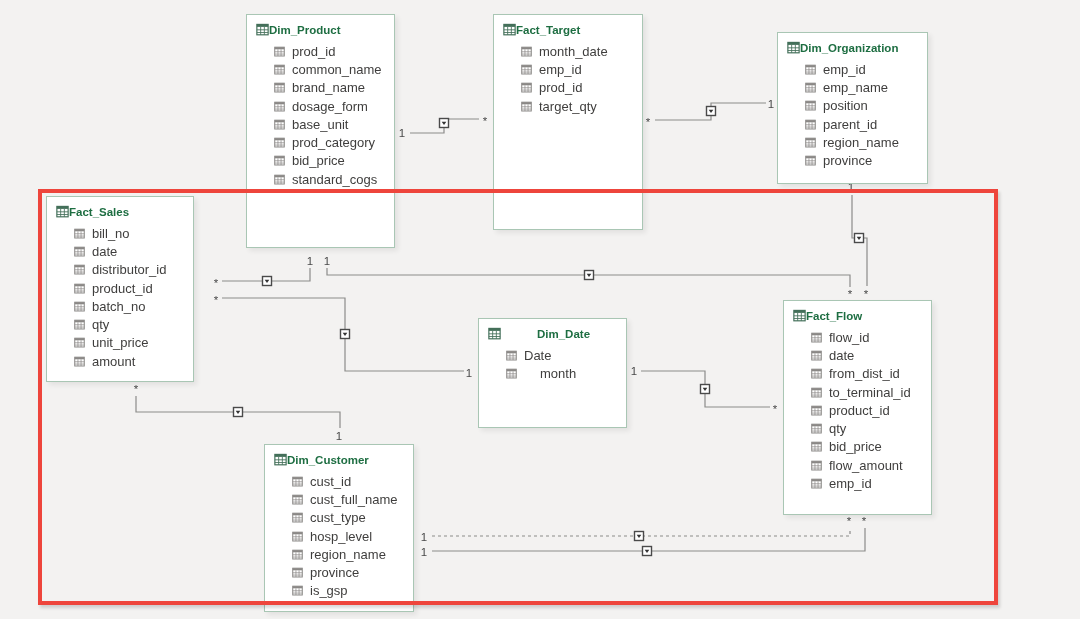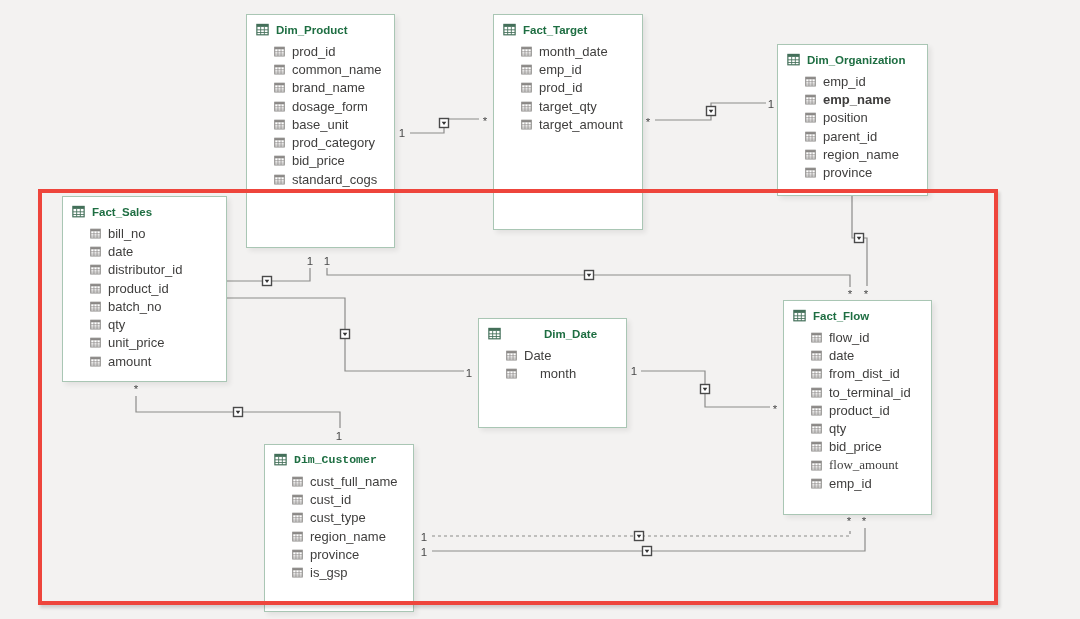--- a/index.html
+++ b/index.html
@@ -8,21 +8,21 @@
     background:#f3f2f1;
     font-family:"Liberation Sans", sans-serif;
   }
   #canvas{position:absolute;inset:0;}
   svg.rel-layer{position:absolute;left:0;top:0;z-index:1;}
   .table-card{
     position:absolute;box-sizing:border-box;background:#ffffff;
     border:1px solid #a9c6b4;box-shadow:3px 3px 5px rgba(0,0,0,0.07);
     z-index:2;
   }
-  .card-header{display:flex;align-items:center;gap:7px;padding:8px 8px 6px 9px;}
+  .card-header{display:flex;align-items:center;padding:8px 8px 6px 9px;}
   .card-title{font-weight:bold;font-size:11.5px;color:#1e6e42;white-space:nowrap;}
   .field-row{display:flex;align-items:center;gap:7px;padding-left:27px;height:18.3px;}
   .field-label{font-size:13px;color:#3f3e3d;white-space:nowrap;}
   .icon-wrap{display:inline-flex;align-items:center;}
   .rel-label{font-size:11.5px;fill:#4a4a4a;}
   .highlight-box{
     position:absolute;box-sizing:border-box;border:4px solid #ee453c;
     box-shadow:2px 3px 3px rgba(0,0,0,0.15);
     z-index:10;pointer-events:none;background:transparent;
   }
@@ -242,33 +242,23 @@
         <div class="field-row">
     <span class="icon-wrap">
             <svg width="11" height="11" viewBox="0 0 12 12" aria-hidden="true">
               <rect x="0.8" y="1.3" width="10.4" height="9.6" fill="none" stroke="#8a8886" stroke-width="1.1"></rect>
               <rect x="0.8" y="1.3" width="10.4" height="2.3" fill="#8a8886"></rect>
               <path d="M0.8 6.3 H11.2 M0.8 8.8 H11.2 M4.3 3.6 V10.9 M7.7 3.6 V10.9" stroke="#8a8886" stroke-width="0.8" fill="none"></path>
             </svg>
           </span>
     <span class="field-label" style="color: rgb(63, 62, 61);">target_qty</span>
   </div>
-        <div class="field-row">
-    <span class="icon-wrap">
-            <svg width="11" height="11" viewBox="0 0 12 12" aria-hidden="true">
-              <rect x="0.8" y="1.3" width="10.4" height="9.6" fill="none" stroke="#8a8886" stroke-width="1.1"></rect>
-              <rect x="0.8" y="1.3" width="10.4" height="2.3" fill="#8a8886"></rect>
-              <path d="M0.8 6.3 H11.2 M0.8 8.8 H11.2 M4.3 3.6 V10.9 M7.7 3.6 V10.9" stroke="#8a8886" stroke-width="0.8" fill="none"></path>
-            </svg>
-          </span>
-    <span class="field-label" style="color: rgb(63, 62, 61);">target_amount</span>
-  </div>
       </div>
   </div>
-    <div class="table-card" style="left: 777px; top: 44px; width: 151px; height: 152px;">
+    <div class="table-card" style="left: 777px; top: 32px; width: 151px; height: 152px;">
     <div class="card-header">
       <span class="icon-wrap">
           <svg width="13" height="13" viewBox="0 0 12 12" aria-hidden="true">
             <rect x="0.8" y="1.3" width="10.4" height="9.6" fill="none" stroke="#44705a" stroke-width="1.1"></rect>
             <rect x="0.8" y="1.3" width="10.4" height="2.3" fill="#44705a"></rect>
             <path d="M0.8 6.3 H11.2 M0.8 8.8 H11.2 M4.3 3.6 V10.9 M7.7 3.6 V10.9" stroke="#44705a" stroke-width="0.8" fill="none"></path>
           </svg>
         </span>
       <span class="card-title" style="color: rgb(30, 110, 66);">Dim_Organization</span>
     </div>
@@ -284,21 +274,21 @@
     <span class="field-label" style="color: rgb(63, 62, 61);">emp_id</span>
   </div>
         <div class="field-row">
     <span class="icon-wrap">
             <svg width="11" height="11" viewBox="0 0 12 12" aria-hidden="true">
               <rect x="0.8" y="1.3" width="10.4" height="9.6" fill="none" stroke="#8a8886" stroke-width="1.1"></rect>
               <rect x="0.8" y="1.3" width="10.4" height="2.3" fill="#8a8886"></rect>
               <path d="M0.8 6.3 H11.2 M0.8 8.8 H11.2 M4.3 3.6 V10.9 M7.7 3.6 V10.9" stroke="#8a8886" stroke-width="0.8" fill="none"></path>
             </svg>
           </span>
-    <span class="field-label" style="color: rgb(63, 62, 61); font-weight: bold;">emp_name</span>
+    <span class="field-label" style="color: rgb(63, 62, 61);">emp_name</span>
   </div>
         <div class="field-row">
     <span class="icon-wrap">
             <svg width="11" height="11" viewBox="0 0 12 12" aria-hidden="true">
               <rect x="0.8" y="1.3" width="10.4" height="9.6" fill="none" stroke="#8a8886" stroke-width="1.1"></rect>
               <rect x="0.8" y="1.3" width="10.4" height="2.3" fill="#8a8886"></rect>
               <path d="M0.8 6.3 H11.2 M0.8 8.8 H11.2 M4.3 3.6 V10.9 M7.7 3.6 V10.9" stroke="#8a8886" stroke-width="0.8" fill="none"></path>
             </svg>
           </span>
     <span class="field-label" style="color: rgb(63, 62, 61);">position</span>
@@ -328,21 +318,21 @@
             <svg width="11" height="11" viewBox="0 0 12 12" aria-hidden="true">
               <rect x="0.8" y="1.3" width="10.4" height="9.6" fill="none" stroke="#8a8886" stroke-width="1.1"></rect>
               <rect x="0.8" y="1.3" width="10.4" height="2.3" fill="#8a8886"></rect>
               <path d="M0.8 6.3 H11.2 M0.8 8.8 H11.2 M4.3 3.6 V10.9 M7.7 3.6 V10.9" stroke="#8a8886" stroke-width="0.8" fill="none"></path>
             </svg>
           </span>
     <span class="field-label" style="color: rgb(63, 62, 61);">province</span>
   </div>
       </div>
   </div>
-    <div class="table-card" style="left: 62px; top: 196px; width: 165px; height: 186px;">
+    <div class="table-card" style="left: 46px; top: 196px; width: 148px; height: 186px;">
     <div class="card-header">
       <span class="icon-wrap">
           <svg width="13" height="13" viewBox="0 0 12 12" aria-hidden="true">
             <rect x="0.8" y="1.3" width="10.4" height="9.6" fill="none" stroke="#44705a" stroke-width="1.1"></rect>
             <rect x="0.8" y="1.3" width="10.4" height="2.3" fill="#44705a"></rect>
             <path d="M0.8 6.3 H11.2 M0.8 8.8 H11.2 M4.3 3.6 V10.9 M7.7 3.6 V10.9" stroke="#44705a" stroke-width="0.8" fill="none"></path>
           </svg>
         </span>
       <span class="card-title" style="color: rgb(30, 110, 66);">Fact_Sales</span>
     </div>
@@ -546,21 +536,21 @@
     <span class="field-label" style="color: rgb(63, 62, 61);">bid_price</span>
   </div>
         <div class="field-row">
     <span class="icon-wrap">
             <svg width="11" height="11" viewBox="0 0 12 12" aria-hidden="true">
               <rect x="0.8" y="1.3" width="10.4" height="9.6" fill="none" stroke="#8a8886" stroke-width="1.1"></rect>
               <rect x="0.8" y="1.3" width="10.4" height="2.3" fill="#8a8886"></rect>
               <path d="M0.8 6.3 H11.2 M0.8 8.8 H11.2 M4.3 3.6 V10.9 M7.7 3.6 V10.9" stroke="#8a8886" stroke-width="0.8" fill="none"></path>
             </svg>
           </span>
-    <span class="field-label" style="color: rgb(63, 62, 61); font-family: Liberation Serif, serif;">flow_amount</span>
+    <span class="field-label" style="color: rgb(63, 62, 61);">flow_amount</span>
   </div>
         <div class="field-row">
     <span class="icon-wrap">
             <svg width="11" height="11" viewBox="0 0 12 12" aria-hidden="true">
               <rect x="0.8" y="1.3" width="10.4" height="9.6" fill="none" stroke="#8a8886" stroke-width="1.1"></rect>
               <rect x="0.8" y="1.3" width="10.4" height="2.3" fill="#8a8886"></rect>
               <path d="M0.8 6.3 H11.2 M0.8 8.8 H11.2 M4.3 3.6 V10.9 M7.7 3.6 V10.9" stroke="#8a8886" stroke-width="0.8" fill="none"></path>
             </svg>
           </span>
     <span class="field-label" style="color: rgb(63, 62, 61);">emp_id</span>
@@ -569,52 +559,62 @@
   </div>
     <div class="table-card" style="left: 264px; top: 444px; width: 150px; height: 168px;">
     <div class="card-header">
       <span class="icon-wrap">
           <svg width="13" height="13" viewBox="0 0 12 12" aria-hidden="true">
             <rect x="0.8" y="1.3" width="10.4" height="9.6" fill="none" stroke="#44705a" stroke-width="1.1"></rect>
             <rect x="0.8" y="1.3" width="10.4" height="2.3" fill="#44705a"></rect>
             <path d="M0.8 6.3 H11.2 M0.8 8.8 H11.2 M4.3 3.6 V10.9 M7.7 3.6 V10.9" stroke="#44705a" stroke-width="0.8" fill="none"></path>
           </svg>
         </span>
-      <span class="card-title" style="color: rgb(30, 110, 66); font-family: Liberation Mono, monospace;">Dim_Customer</span>
+      <span class="card-title" style="color: rgb(30, 110, 66);">Dim_Customer</span>
     </div>
     <div class="fields">
         <div class="field-row">
     <span class="icon-wrap">
             <svg width="11" height="11" viewBox="0 0 12 12" aria-hidden="true">
               <rect x="0.8" y="1.3" width="10.4" height="9.6" fill="none" stroke="#8a8886" stroke-width="1.1"></rect>
               <rect x="0.8" y="1.3" width="10.4" height="2.3" fill="#8a8886"></rect>
               <path d="M0.8 6.3 H11.2 M0.8 8.8 H11.2 M4.3 3.6 V10.9 M7.7 3.6 V10.9" stroke="#8a8886" stroke-width="0.8" fill="none"></path>
             </svg>
           </span>
+    <span class="field-label" style="color: rgb(63, 62, 61);">cust_id</span>
+  </div>
+        <div class="field-row">
+    <span class="icon-wrap">
+            <svg width="11" height="11" viewBox="0 0 12 12" aria-hidden="true">
+              <rect x="0.8" y="1.3" width="10.4" height="9.6" fill="none" stroke="#8a8886" stroke-width="1.1"></rect>
+              <rect x="0.8" y="1.3" width="10.4" height="2.3" fill="#8a8886"></rect>
+              <path d="M0.8 6.3 H11.2 M0.8 8.8 H11.2 M4.3 3.6 V10.9 M7.7 3.6 V10.9" stroke="#8a8886" stroke-width="0.8" fill="none"></path>
+            </svg>
+          </span>
     <span class="field-label" style="color: rgb(63, 62, 61);">cust_full_name</span>
   </div>
         <div class="field-row">
     <span class="icon-wrap">
             <svg width="11" height="11" viewBox="0 0 12 12" aria-hidden="true">
               <rect x="0.8" y="1.3" width="10.4" height="9.6" fill="none" stroke="#8a8886" stroke-width="1.1"></rect>
               <rect x="0.8" y="1.3" width="10.4" height="2.3" fill="#8a8886"></rect>
               <path d="M0.8 6.3 H11.2 M0.8 8.8 H11.2 M4.3 3.6 V10.9 M7.7 3.6 V10.9" stroke="#8a8886" stroke-width="0.8" fill="none"></path>
             </svg>
           </span>
-    <span class="field-label" style="color: rgb(63, 62, 61);">cust_id</span>
-  </div>
-        <div class="field-row">
-    <span class="icon-wrap">
-            <svg width="11" height="11" viewBox="0 0 12 12" aria-hidden="true">
-              <rect x="0.8" y="1.3" width="10.4" height="9.6" fill="none" stroke="#8a8886" stroke-width="1.1"></rect>
-              <rect x="0.8" y="1.3" width="10.4" height="2.3" fill="#8a8886"></rect>
-              <path d="M0.8 6.3 H11.2 M0.8 8.8 H11.2 M4.3 3.6 V10.9 M7.7 3.6 V10.9" stroke="#8a8886" stroke-width="0.8" fill="none"></path>
-            </svg>
-          </span>
     <span class="field-label" style="color: rgb(63, 62, 61);">cust_type</span>
+  </div>
+        <div class="field-row">
+    <span class="icon-wrap">
+            <svg width="11" height="11" viewBox="0 0 12 12" aria-hidden="true">
+              <rect x="0.8" y="1.3" width="10.4" height="9.6" fill="none" stroke="#8a8886" stroke-width="1.1"></rect>
+              <rect x="0.8" y="1.3" width="10.4" height="2.3" fill="#8a8886"></rect>
+              <path d="M0.8 6.3 H11.2 M0.8 8.8 H11.2 M4.3 3.6 V10.9 M7.7 3.6 V10.9" stroke="#8a8886" stroke-width="0.8" fill="none"></path>
+            </svg>
+          </span>
+    <span class="field-label" style="color: rgb(63, 62, 61);">hosp_level</span>
   </div>
         <div class="field-row">
     <span class="icon-wrap">
             <svg width="11" height="11" viewBox="0 0 12 12" aria-hidden="true">
               <rect x="0.8" y="1.3" width="10.4" height="9.6" fill="none" stroke="#8a8886" stroke-width="1.1"></rect>
               <rect x="0.8" y="1.3" width="10.4" height="2.3" fill="#8a8886"></rect>
               <path d="M0.8 6.3 H11.2 M0.8 8.8 H11.2 M4.3 3.6 V10.9 M7.7 3.6 V10.9" stroke="#8a8886" stroke-width="0.8" fill="none"></path>
             </svg>
           </span>
     <span class="field-label" style="color: rgb(63, 62, 61);">region_name</span>

